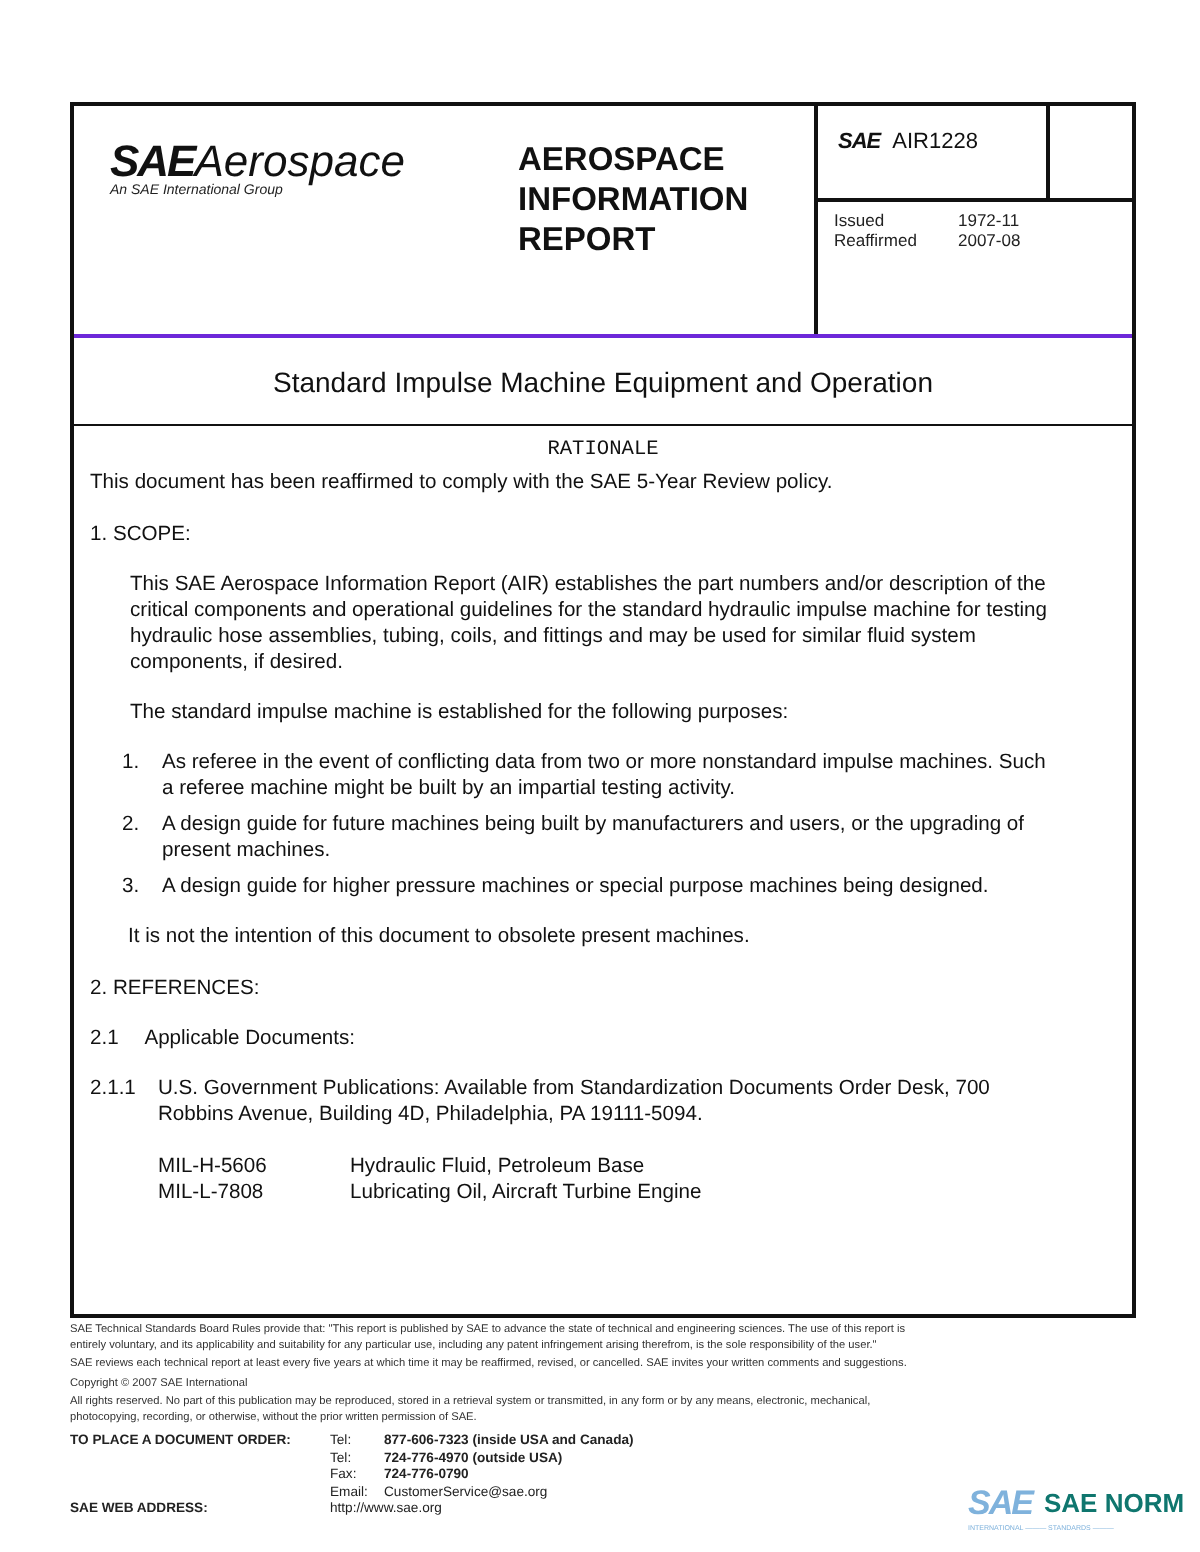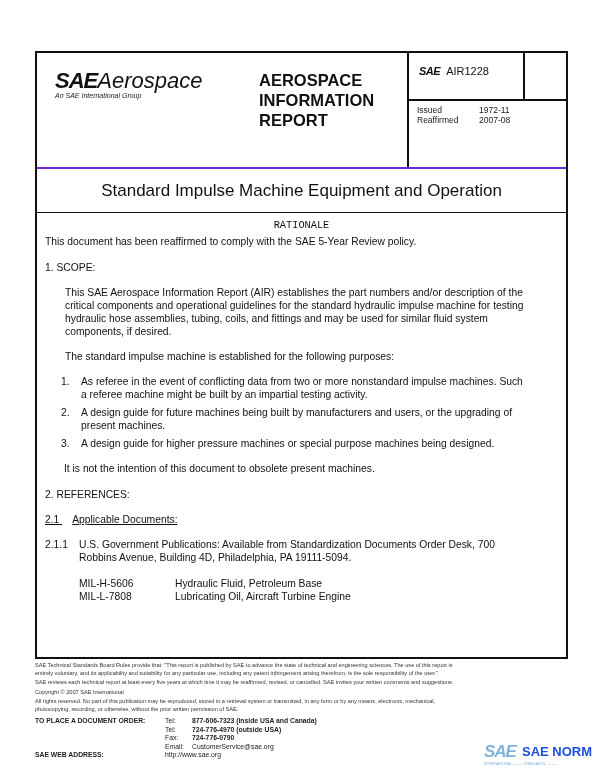--- a/index.html
+++ b/index.html
@@ -13,31 +13,31 @@
   .logo { position:absolute; left:18px; top:15px; }
   .logo-sae { font-family:"Liberation Sans", sans-serif; font-weight:bold; font-style:italic; font-size:22px; letter-spacing:-1px; color:#111; }
   .logo-aero { font-family:"Liberation Sans", sans-serif; font-style:italic; font-size:22px; color:#111; }
   .logo-sub { font-size:7px; font-style:italic; color:#222; margin-top:-2px; }
   .doctype { position:absolute; left:222px; top:17px; font-weight:bold; font-size:16.5px; line-height:20px; color:#111; }
   .docno { position:absolute; left:10px; top:12px; font-size:11px; }
   .docno .sae-mini { font-weight:bold; font-style:italic; font-size:11px; letter-spacing:-0.5px; margin-right:6px; }
   .dates { position:absolute; left:8px; top:52px; font-size:8.5px; line-height:10px; color:#222; }
   .dates .row { display:flex; }
   .dates .lbl { width:62px; }
-  .title-row { position:absolute; left:0; top:116px; width:529px; height:43px; border-bottom:1px solid #111; display:flex; align-items:center; justify-content:center; font-size:17px; }
+  .title-row { position:absolute; left:0; top:116px; width:529px; height:43px; border-bottom:1px solid #111; display:flex; align-items:center; justify-content:center; font-size:14px; }
   .body { position:absolute; left:0; top:160px; width:529px; font-size:10.3px; line-height:13px; }
   .p { position:absolute; }
   .footer { position:absolute; left:35px; top:662px; width:533px; font-size:5.6px; line-height:7.6px; color:#333; }
   .order { position:absolute; left:35px; top:717px; font-size:6.8px; line-height:8.6px; color:#222; }
   .order .c1 { position:absolute; left:0; width:130px; font-weight:bold; }
   .order .c2 { position:absolute; left:130px; }
   .order .c3 { position:absolute; left:157px; }
   .saenorm { position:absolute; left:484px; top:742px; width:110px; height:26px; }
   .saenorm .big { font-family:"Liberation Sans", sans-serif; font-weight:bold; font-style:italic; font-size:17px; color:#7fb2dc; letter-spacing:-1px; position:absolute; left:0; top:0; }
-  .saenorm .norm { font-family:"Liberation Sans", sans-serif; font-weight:bold; font-size:13px; color:#1d4ed8; position:absolute; left:38px; top:2px; letter-spacing:0px; }
+  .saenorm .norm { font-family:"Liberation Sans", sans-serif; font-weight:bold; font-size:13px; color:#0f766e; position:absolute; left:38px; top:2px; letter-spacing:0px; }
   .saenorm .sub { position:absolute; left:0; top:20px; font-size:3.5px; color:#7fb2dc; }
 </style>
 </head>
 <body>
 
 <div class="frame">
   <div class="hdr">
     <div class="hdr-left">
       <div class="logo">
         <div>
@@ -102,21 +102,21 @@
     </div>
     <div class="p" style="left:24px;top:224px;">
       <span style="position:absolute;left:0;">3.</span>
       <div style="position:absolute;left:20px;width:480px;">
         <div style="white-space:nowrap;">A design guide for higher pressure machines or special purpose machines being designed.</div>
       </div>
     </div>
     <div class="p" style="left:27px;top:249px;">It is not the intention of this document to obsolete present machines.</div>
 
     <div class="p" style="left:8px;top:275px;">2.   REFERENCES:</div>
-    <div class="p" style="left:8px;top:300px;text-decoration:underline;">
+    <div class="p" style="left:8px;top:300px;">
       <span>2.1</span>
       <span style="margin-left:10px;">Applicable Documents:</span>
     </div>
     <div class="p" style="left:8px;top:325px;">
       <span style="position:absolute;left:0;text-align:right;">2.1.1</span>
       <div style="position:absolute;left:34px;width:480px;">
         <div style="white-space:nowrap;">U.S. Government Publications:  Available from Standardization Documents Order Desk, 700</div>
         <div style="white-space:nowrap;">Robbins Avenue, Building 4D, Philadelphia, PA 19111-5094.</div>
       </div>
     </div>

